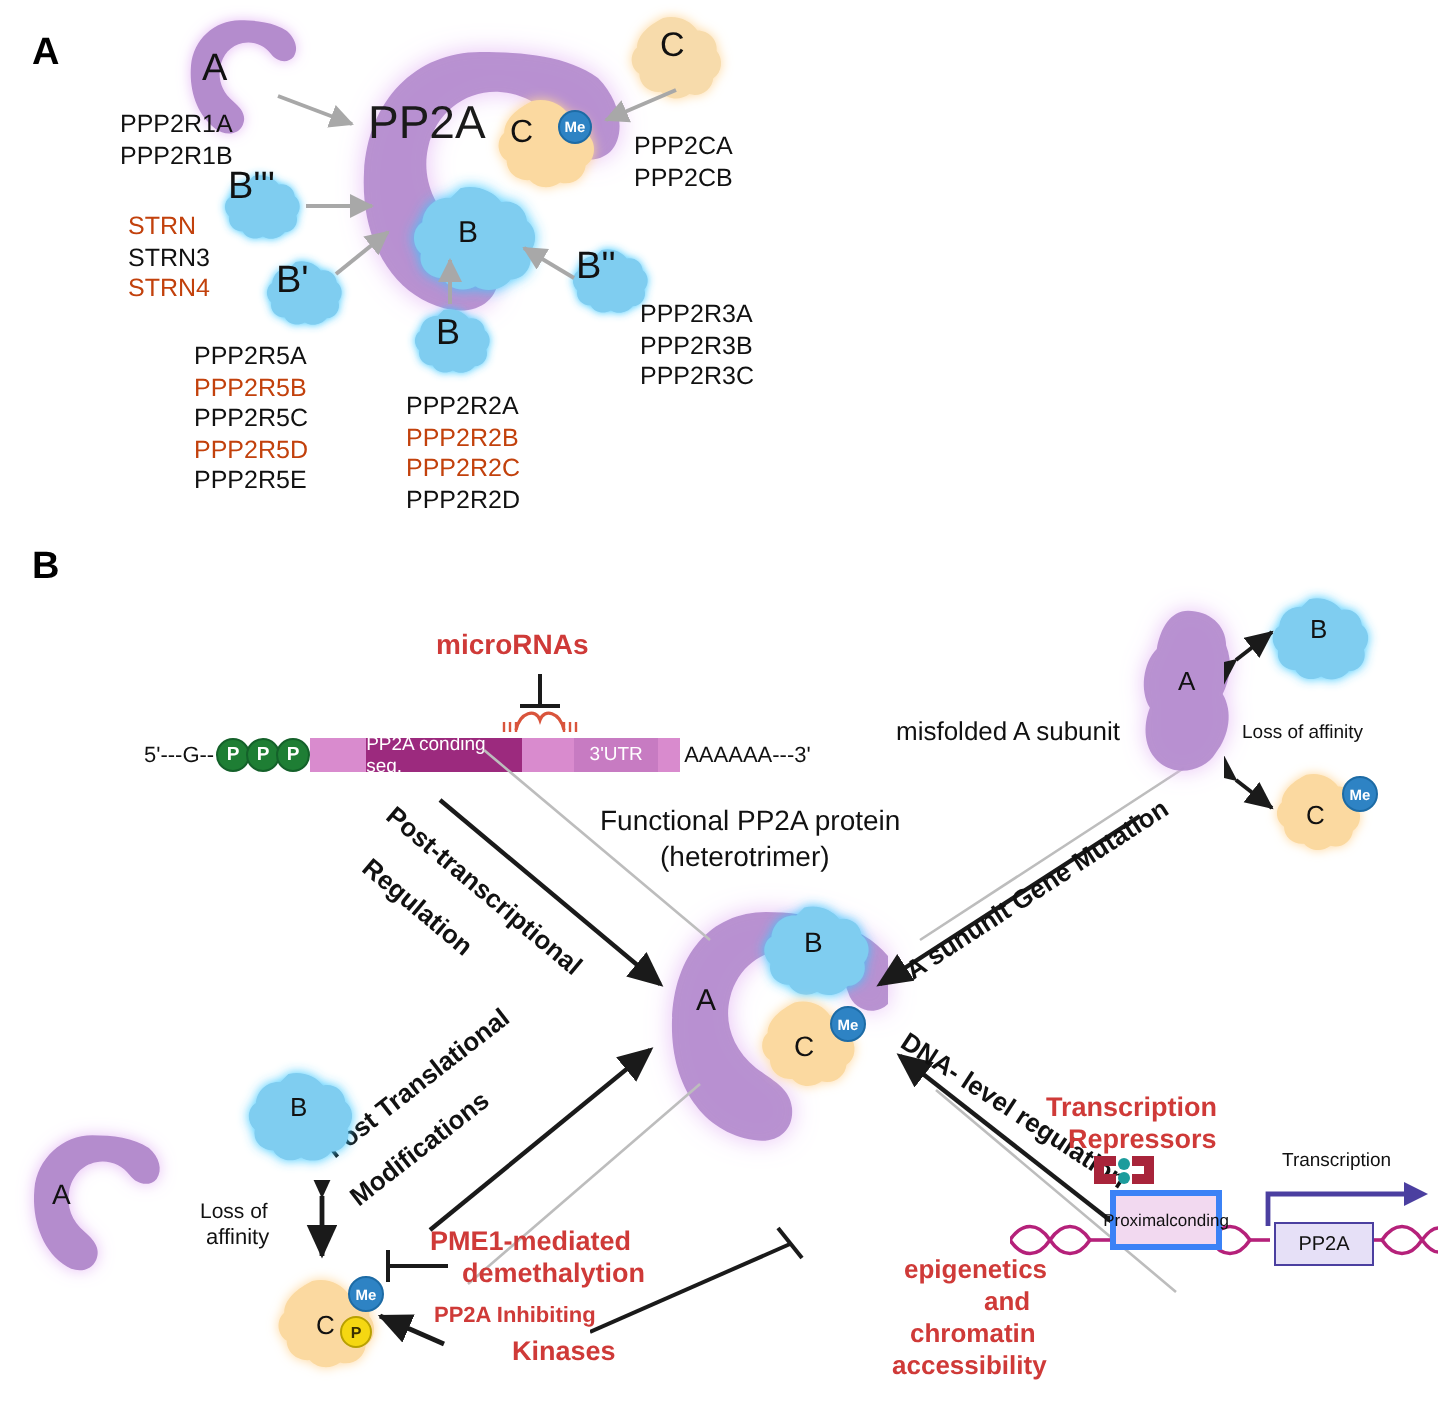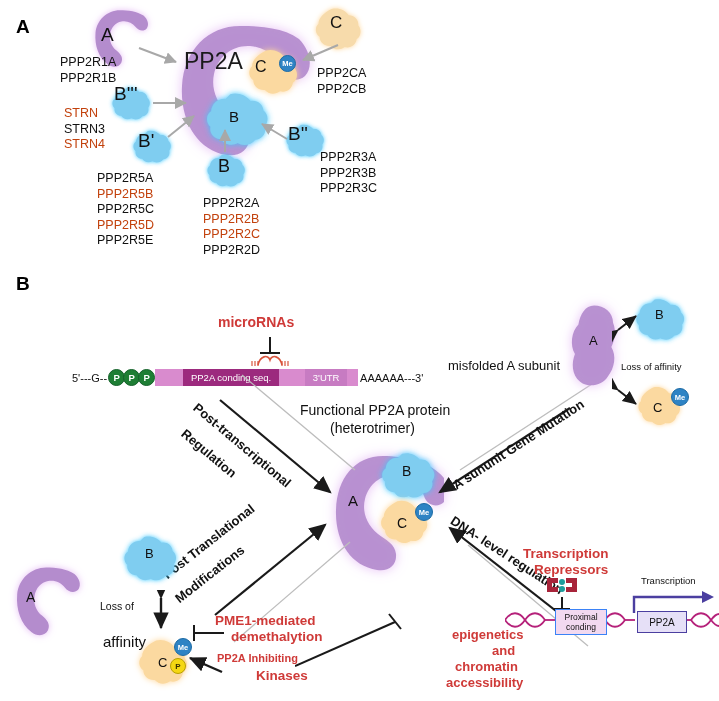--- a/index.html
+++ b/index.html
@@ -226,21 +226,21 @@
       <line x1="52" y1="26" x2="52" y2="31"></line>
   </g>
 </svg>
 
 <div class="mrna-row" style="left:40px;top:369px;">
   <span style="font-size:11px;margin-right:1px;">5'---G--</span>
   <span class="pcircle">P</span>
   <span class="pcircle">P</span>
   <span class="pcircle" style="margin-right:0;">P</span>
   <span class="seg" style="width:28px;background:#d98bce;"></span>
-  <span class="seg" style="width:96px;background:#9c2a7e;">PP2A conding seq.</span>
+  <span class="seg" style="width:78px;background:#9c2a7e;">PP2A conding seq.</span>
   <span class="seg" style="width:26px;background:#d98bce;"></span>
   <span class="seg" style="width:42px;background:#c77bc2;">3'UTR</span>
   <span class="seg" style="width:11px;background:#d98bce;"></span>
   <span style="font-size:11px;margin-left:2px;">AAAAAA---3'</span>
 </div>
 
 <div class="abs" style="left:300px;top:402px;font-size:14px;">Functional PP2A protein</div>
 <div class="abs" style="left:330px;top:420px;font-size:14px;">(heterotrimer)</div>
 
 <div class="blobwrap" style="left:325px;top:450px;">
@@ -363,21 +363,21 @@
   <div class="abs" style="left:25px;top:18px;font-size:13px;">C</div>
   <div class="me-dot" style="left:41px;top:1px;width:16px;height:16px;">Me</div>
   <div class="p-dot" style="left:37px;top:21px;width:14px;height:14px;">P</div>
 </div>
 <svg class="abs" style="left:152px;top:590px;" width="18" height="46">
   <g stroke="#1a1a1a" stroke-width="2.4" marker-start="url(#abi)" marker-end="url(#abi)">
     <line x1="9" y1="8" x2="9" y2="38"></line>
   </g>
 </svg>
 <div class="abs" style="left:100px;top:600px;font-size:10.5px;">Loss of</div>
-<div class="abs" style="left:103px;top:613px;font-size:15px;margin-top:20px;">affinity</div>
+<div class="abs" style="left:103px;top:613px;font-size:11px;">affinity</div>
 
 <svg class="abs" style="left:184px;top:622px;" width="44" height="22">
   <line x1="40" y1="11" x2="10" y2="11" stroke="#1a1a1a" stroke-width="2"></line>
   <line x1="10" y1="3" x2="10" y2="19" stroke="#1a1a1a" stroke-width="2"></line>
 </svg>
 <div class="abs redlabel" style="left:215px;top:613px;font-size:13.5px;">PME1-mediated</div>
 <div class="abs redlabel" style="left:231px;top:629px;font-size:13.5px;">demethalytion</div>
 
 <svg class="abs" style="left:182px;top:653px;" width="44" height="24">
   <g stroke="#1a1a1a" stroke-width="2.4" fill="none" marker-end="url(#abi)">
@@ -408,21 +408,21 @@
     <path d="M100,14 C106,5 114,5 120,14"></path>
     <path d="M100,14 C106,23 114,23 120,14"></path>
     <path d="M186,14 C192,5 200,5 206,14 C209,18 212,20 214,20"></path>
     <path d="M186,14 C192,23 200,23 206,14 C209,10 212,8 214,8"></path>
   </g>
   <line x1="40" y1="14" x2="52" y2="14" stroke="#b5217a" stroke-width="1.8"></line>
   <line x1="88" y1="14" x2="100" y2="14" stroke="#b5217a" stroke-width="1.8"></line>
   <line x1="120" y1="14" x2="130" y2="14" stroke="#b5217a" stroke-width="1.8"></line>
   <line x1="176" y1="14" x2="186" y2="14" stroke="#b5217a" stroke-width="1.8"></line>
 </svg>
-<div class="abs" style="left:555px;top:609px;width:50px;height:24px;background:#f2d9f0;border:1px solid #3b82f6;display:flex;flex-direction:column;align-items:center;justify-content:center;line-height:10px;">
+<div class="abs" style="left:555px;top:595px;width:50px;height:24px;background:#f2d9f0;border:3px solid #3b82f6;display:flex;flex-direction:row;align-items:center;justify-content:center;line-height:10px;">
   <span class="boxlabel">Proximal</span>
   <span class="boxlabel">conding</span>
 </div>
 <div class="abs" style="left:637px;top:611px;width:48px;height:20px;background:#e6e0f7;border:1px solid #4b3fa0;display:flex;align-items:center;justify-content:center;font-size:10px;color:#111;">PP2A</div>
 
 <svg class="abs" style="left:630px;top:589px;" width="86" height="26">
   <g stroke="#4b3fa0" stroke-width="2.4" fill="none">
     <path d="M4,24 L4,8 L74,8"></path>
   </g>
   <path d="M72,2 L84,8 L72,14 z" fill="#4b3fa0"></path>

